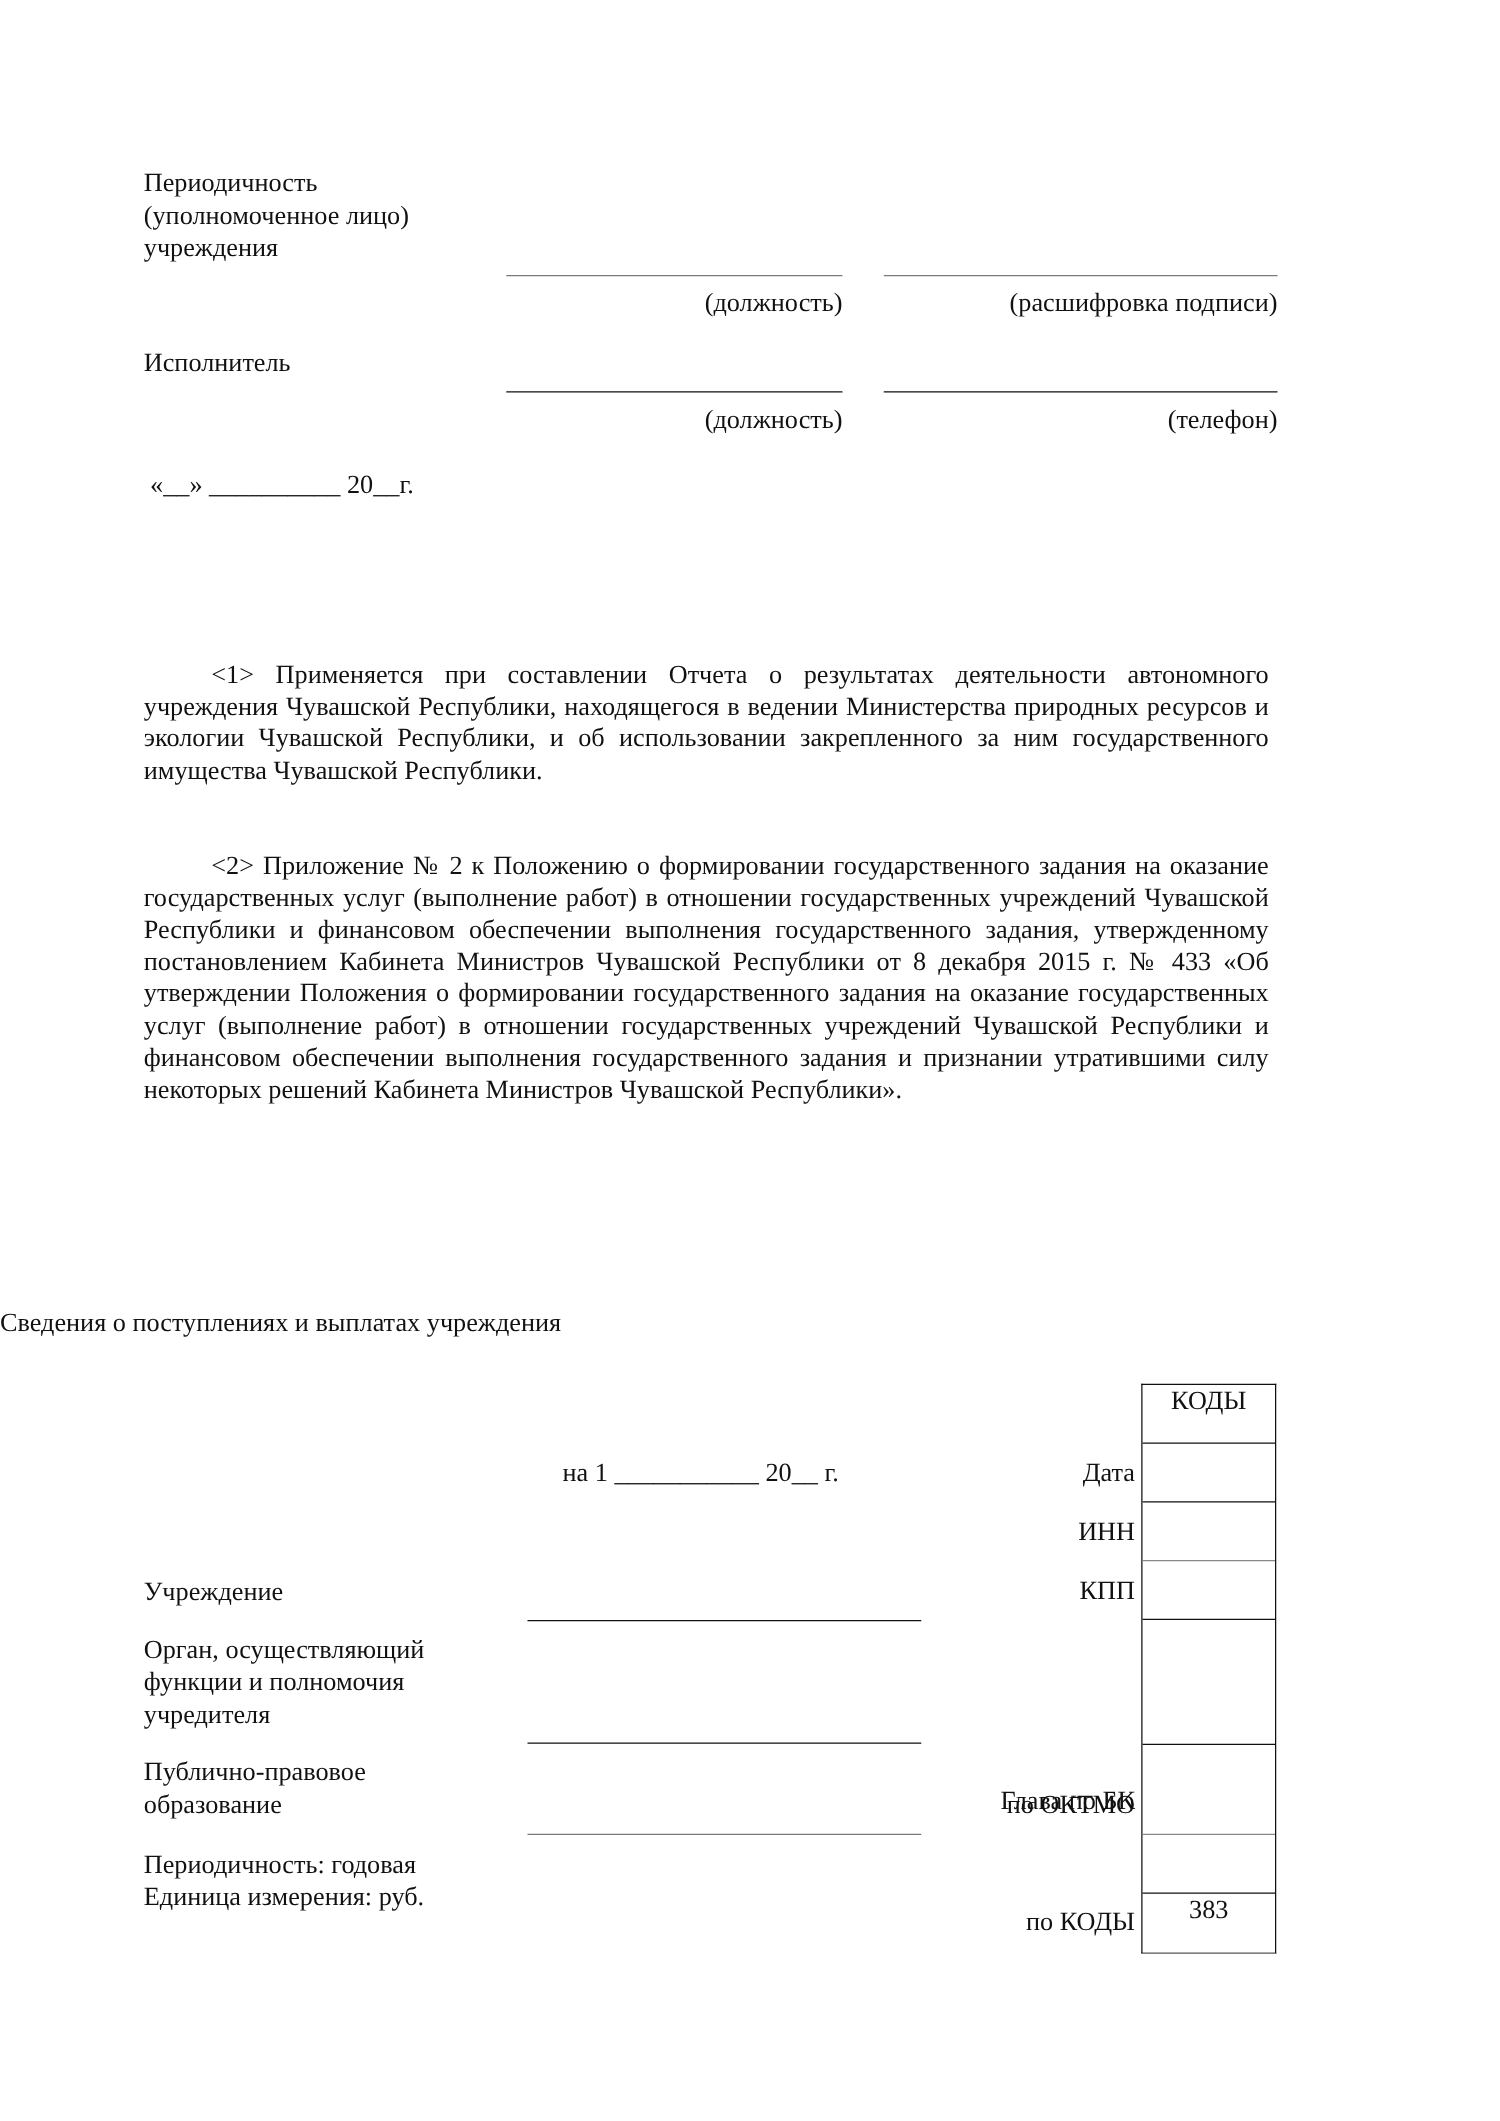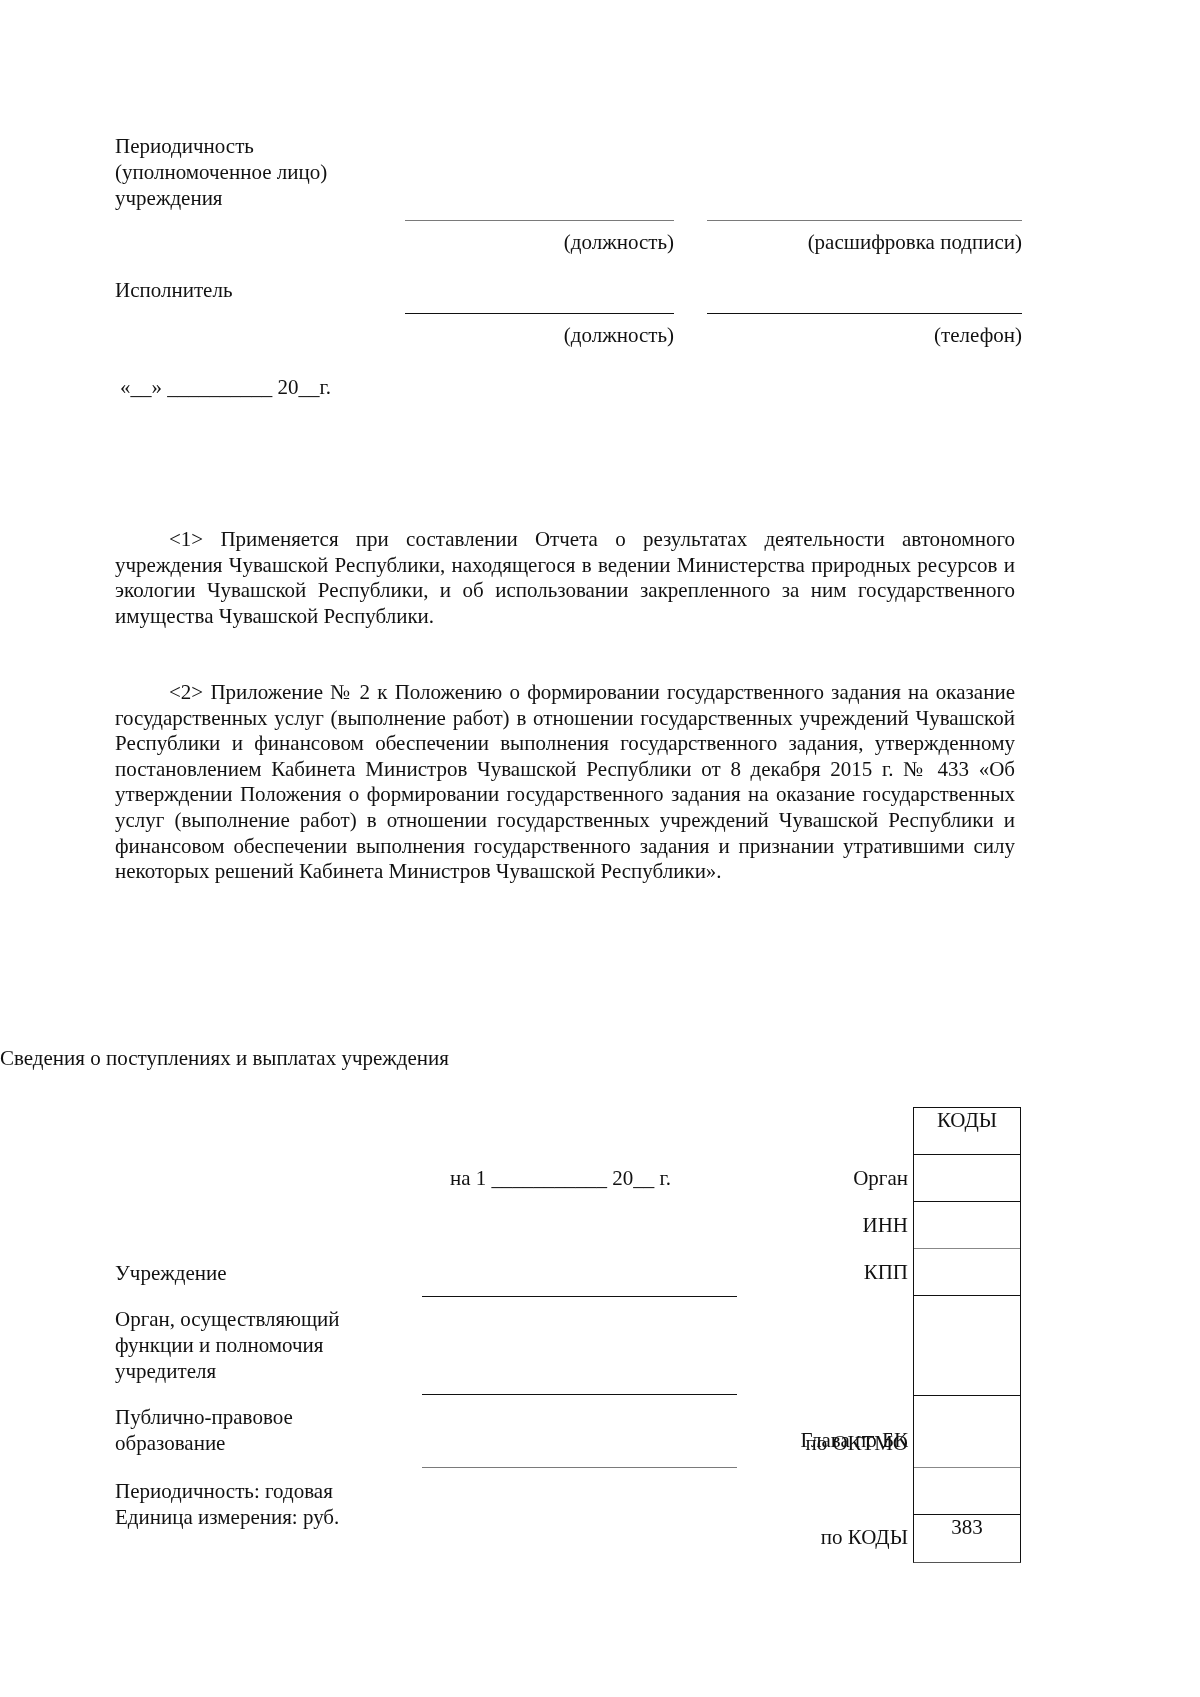--- a/index.html
+++ b/index.html
@@ -114,21 +114,21 @@
       <span></span>
     </div>
   <div class="cell" style="height:47px;">
       <span></span>
     </div>
   <div class="cell" style="height:47px;">
       <span>383</span>
     </div>
 </div>
 
-<div class="row-label" style="top:1166px;">Орган</div>
+<div class="row-label" style="top:1166px;">Дата</div>
 <div class="row-label" style="top:1213px;">ИНН</div>
 <div class="row-label" style="top:1260px;">КПП</div>
 <div class="row-label" style="top:1428px;">Глава по БК</div>
 <div class="row-label" style="top:1431px;">по ОКТМО</div>
 <div class="row-label" style="top:1525px;">по КОДЫ</div>
 
 <div class="form-label" style="top:1260px;">Учреждение</div>
 <div class="line" style="left:422px; width:315px; top:1296px;"></div>
 
 <div class="form-label" style="top:1306px;">

